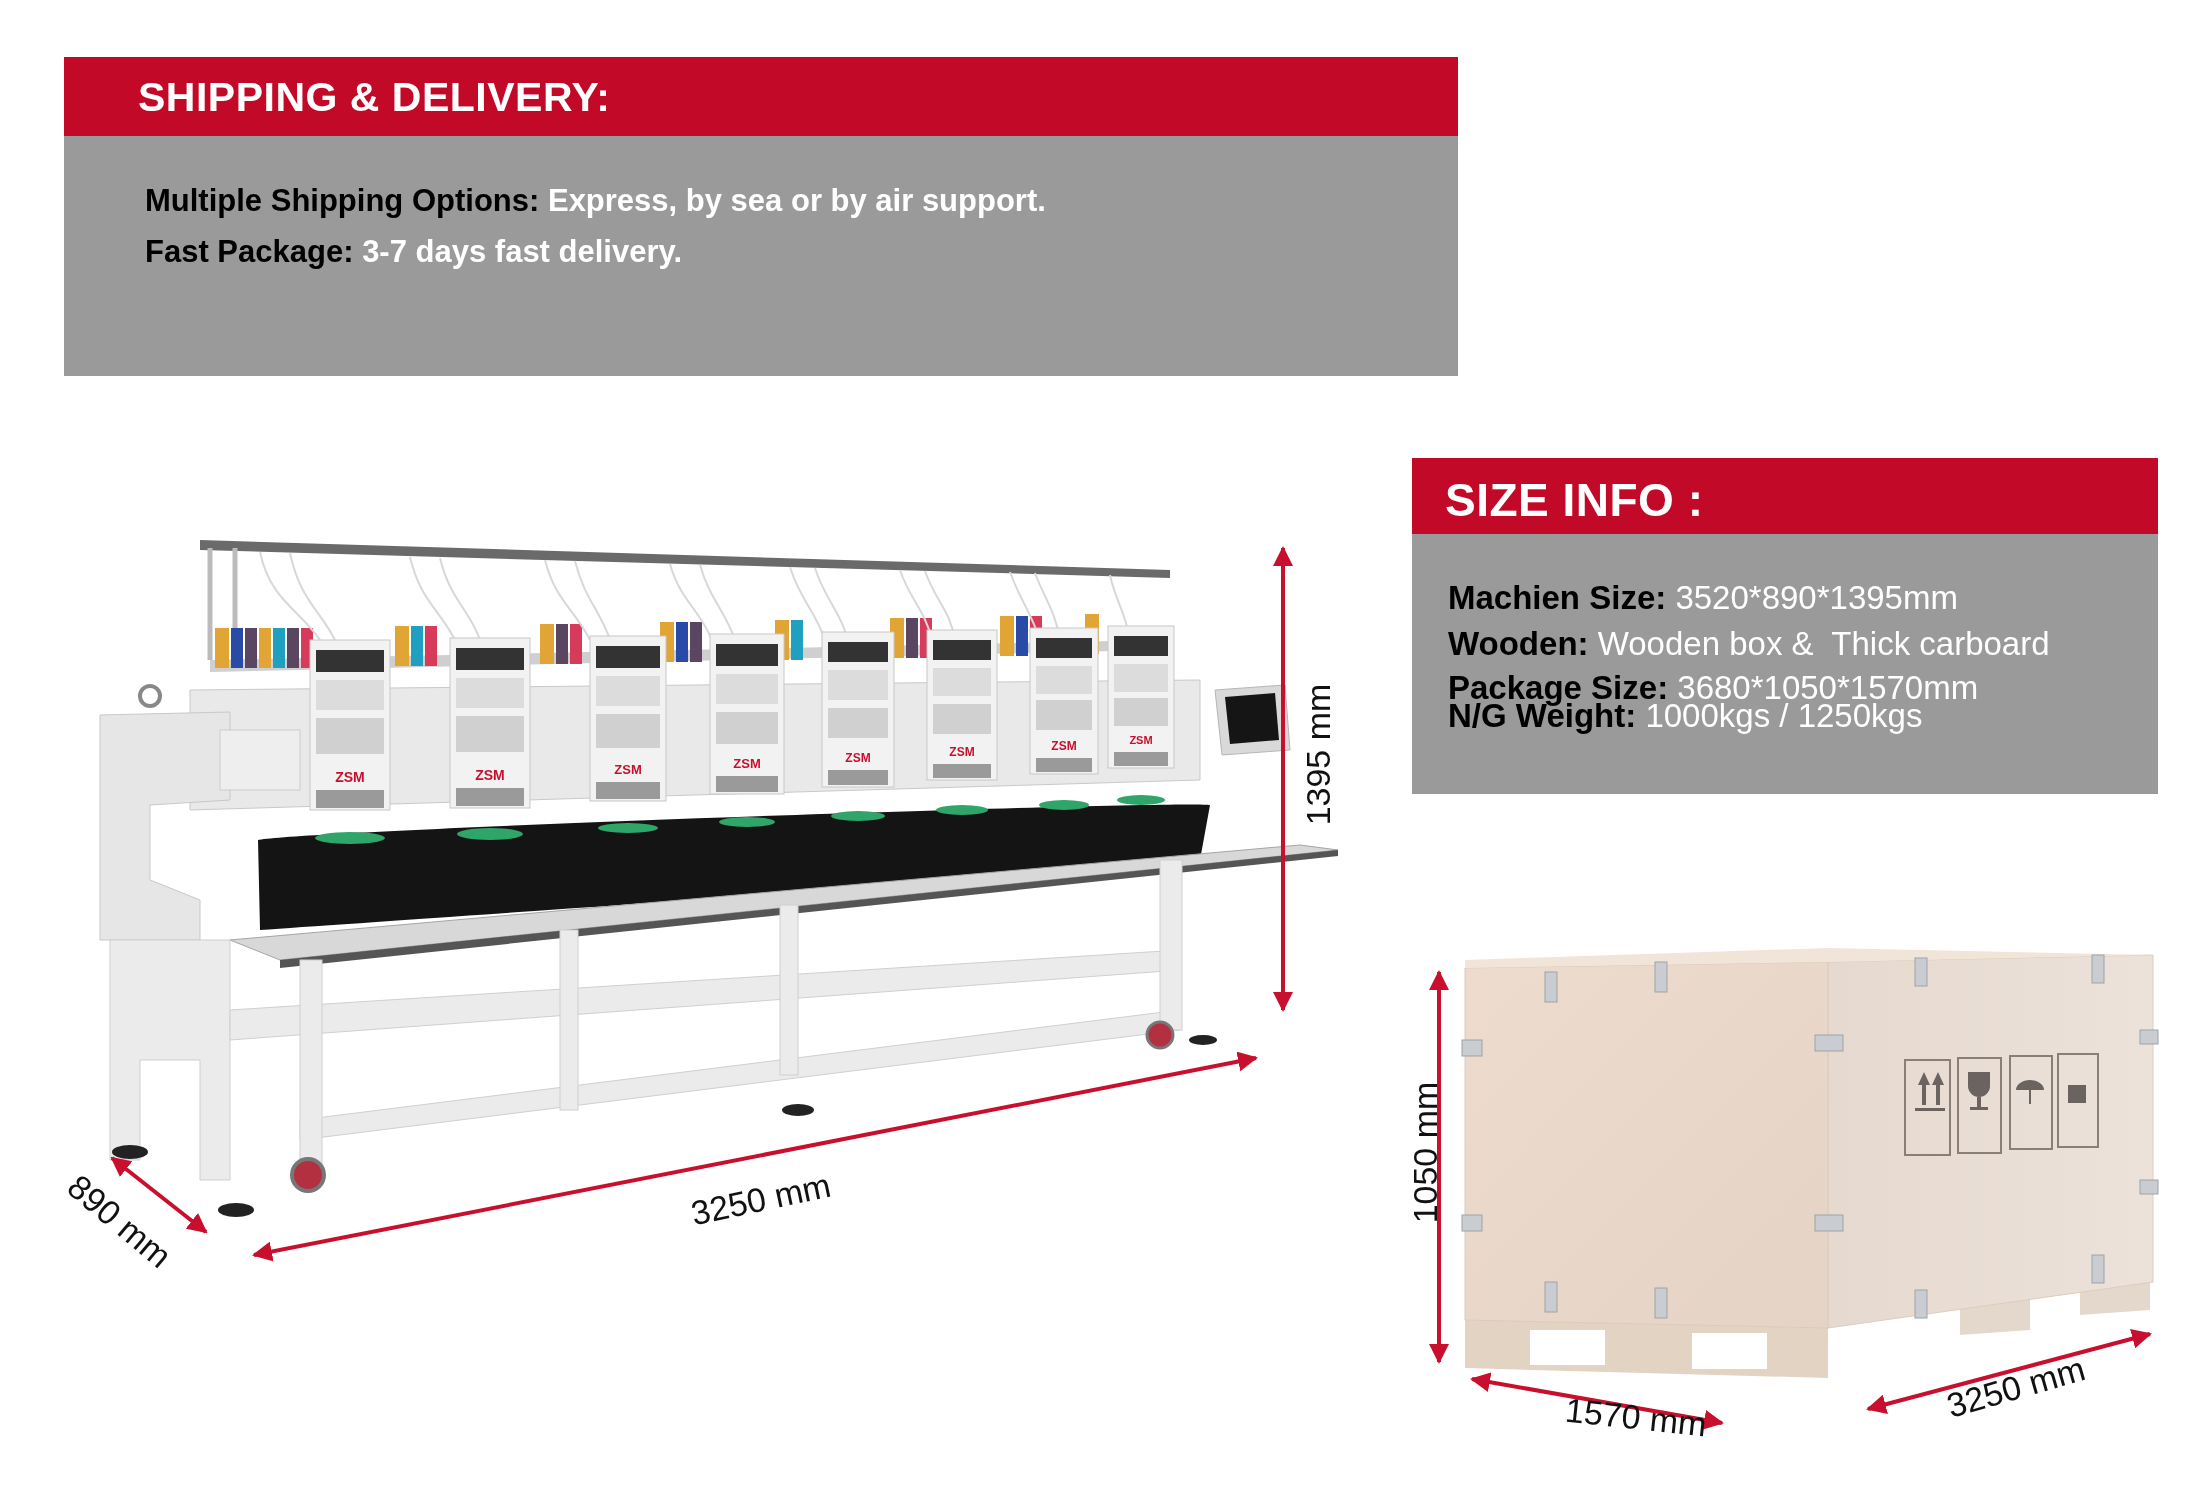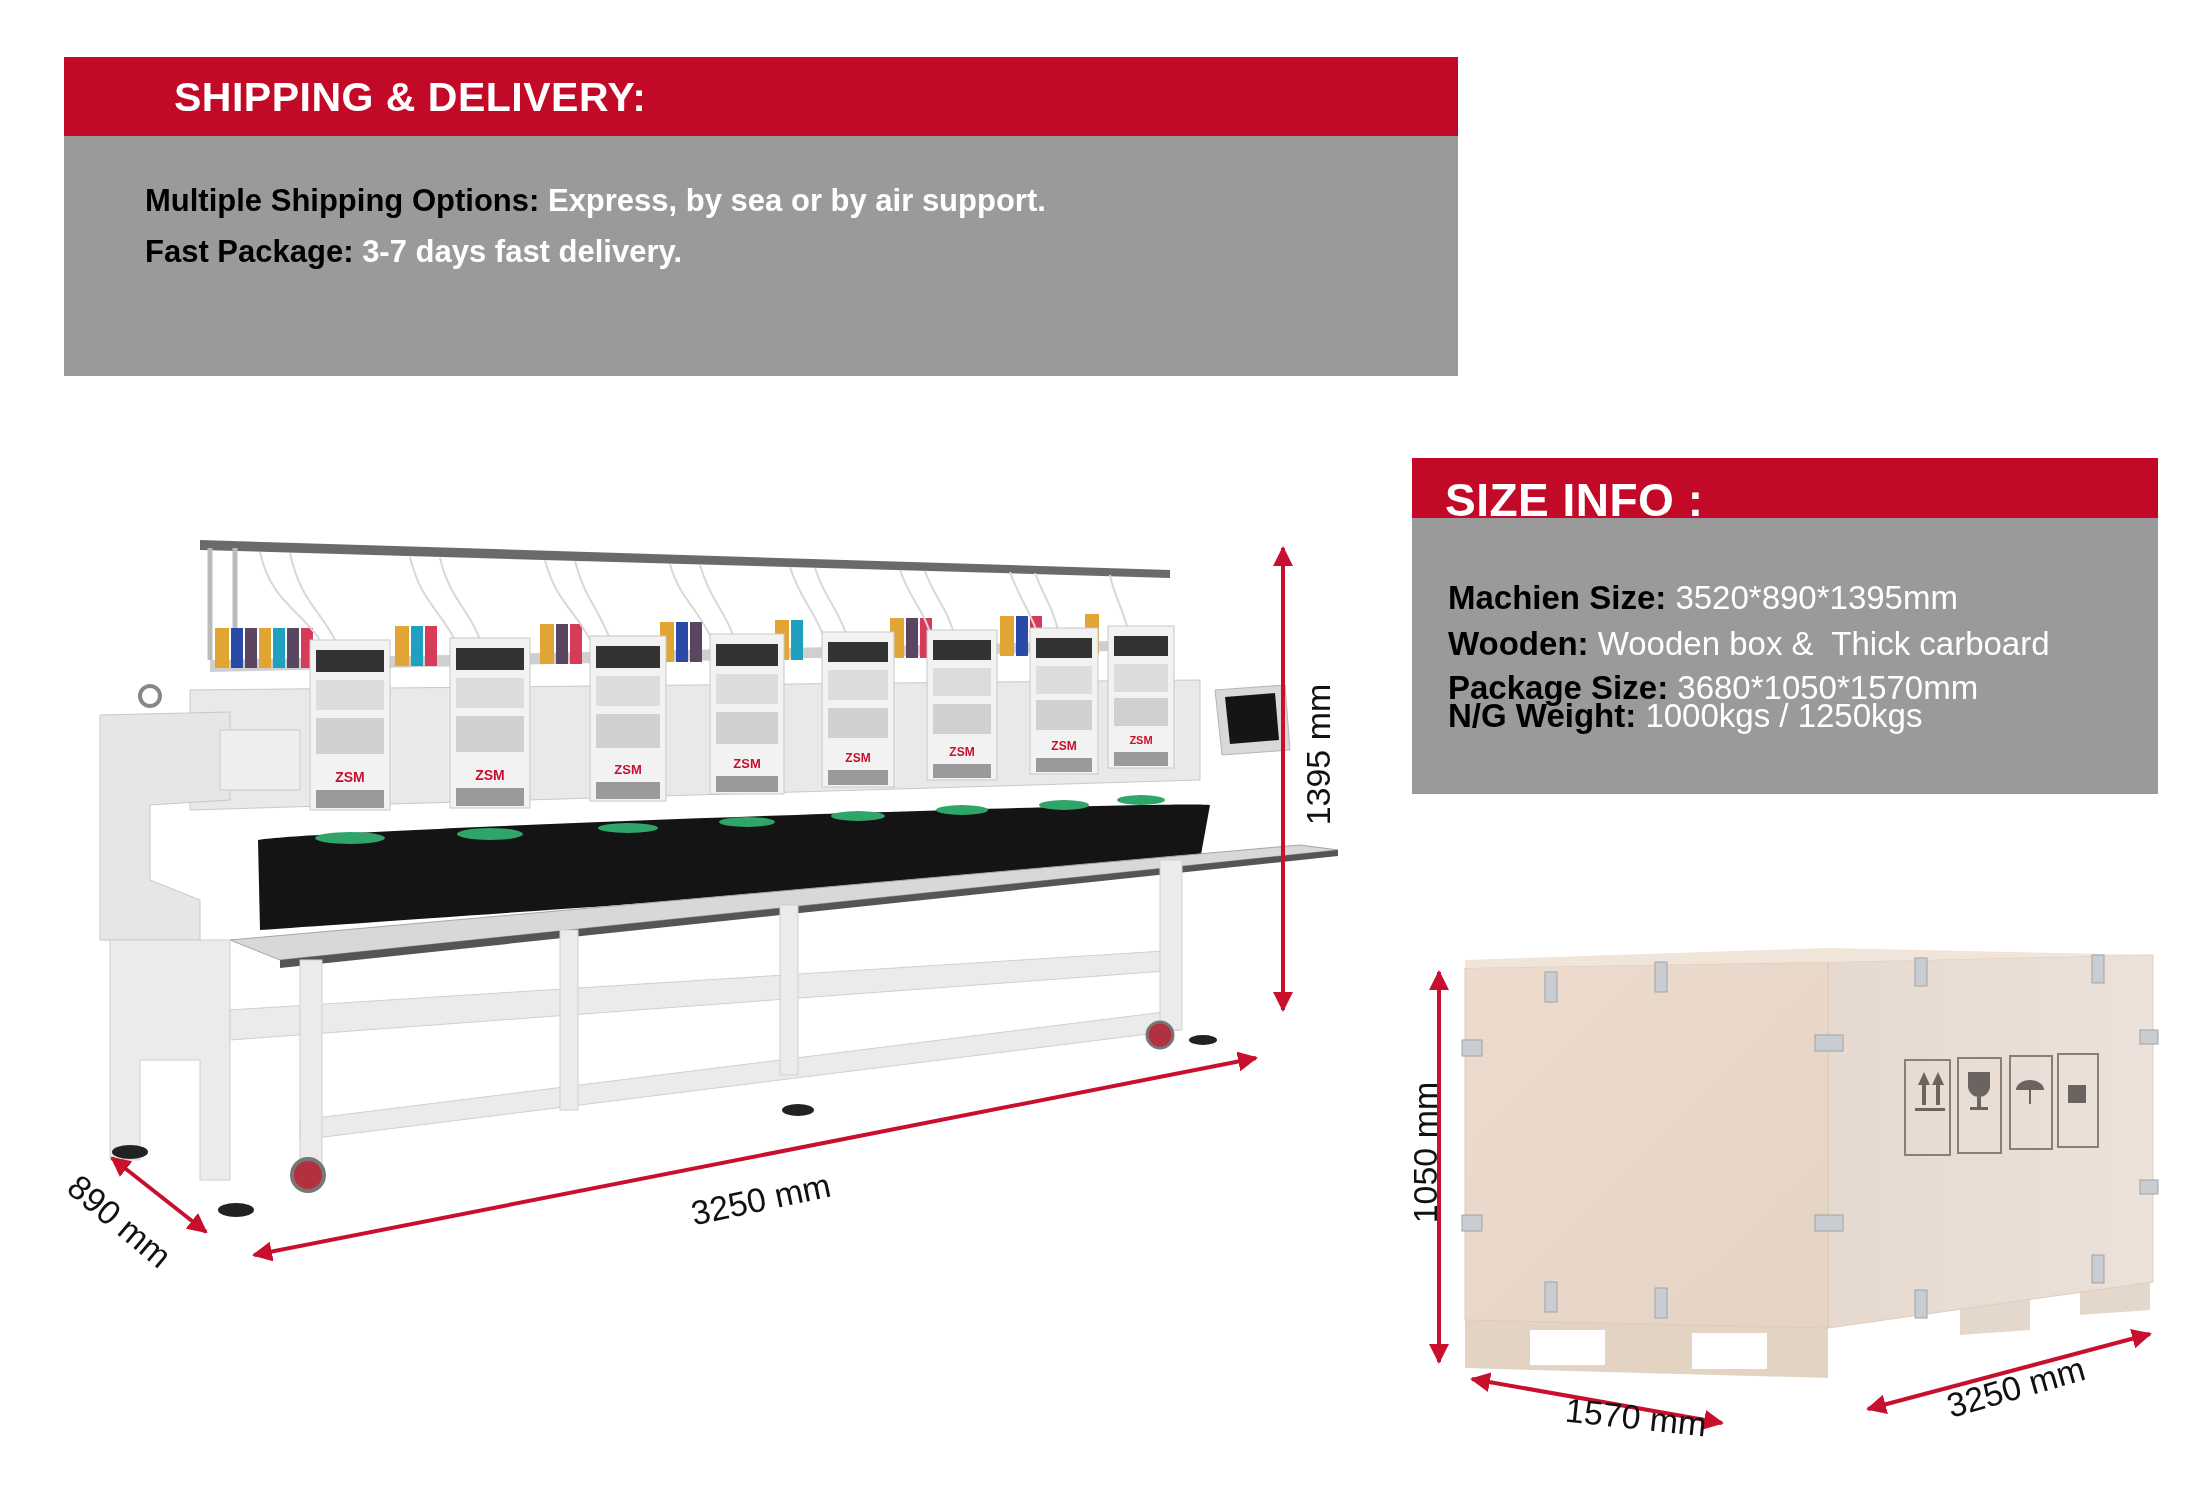--- a/index.html
+++ b/index.html
@@ -6,25 +6,25 @@
   body { width: 2208px; height: 1500px; position: relative; overflow: hidden;
          font-family: "Liberation Sans", "DejaVu Sans", sans-serif; }
   .panel { position: absolute; background: #9a9a9a; }
   .panel .bar { position: absolute; left: 0; right: 0; top: 0; background: #c20a28; }
   .panel .bar .title { position: absolute; color: #ffffff; font-weight: 700; white-space: nowrap; letter-spacing: 0.5px; }
   .panel .line { position: absolute; white-space: nowrap; }
   .lbl { color: #000000; font-weight: 700; }
   .val { color: #ffffff; }
   #shipping { left: 64px; top: 57px; width: 1394px; height: 319px; }
   #shipping .bar { height: 79px; }
-  #shipping .bar .title { left: 74px; top: 17px; font-size: 41px; margin-left: 36px; }
+  #shipping .bar .title { left: 74px; top: 17px; font-size: 41px; }
   #shipping .line { left: 81px; font-size: 31px; }
   #shipping .val { font-weight: 700; margin-top: 20px; }
   #size { left: 1412px; top: 458px; width: 746px; height: 336px; }
-  #size .bar { height: 60px; }
+  #size .bar { height: 76px; }
   #size .bar .title { left: 33px; top: 15px; font-size: 46px; }
   #size .line { left: 36px; font-size: 33px; }
   #size .val { font-weight: 400; }
   svg.art { position: absolute; left: 0; top: 0; }
   .dim { position: absolute; font-size: 34px; color: #111; white-space: nowrap; transform-origin: center center; }
 </style>
 </head>
 <body>
 
 <div id="shipping" class="panel">

